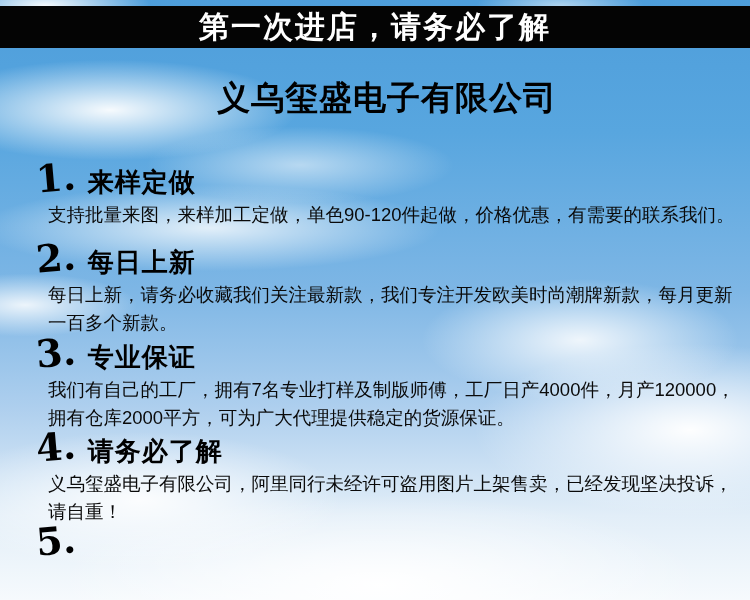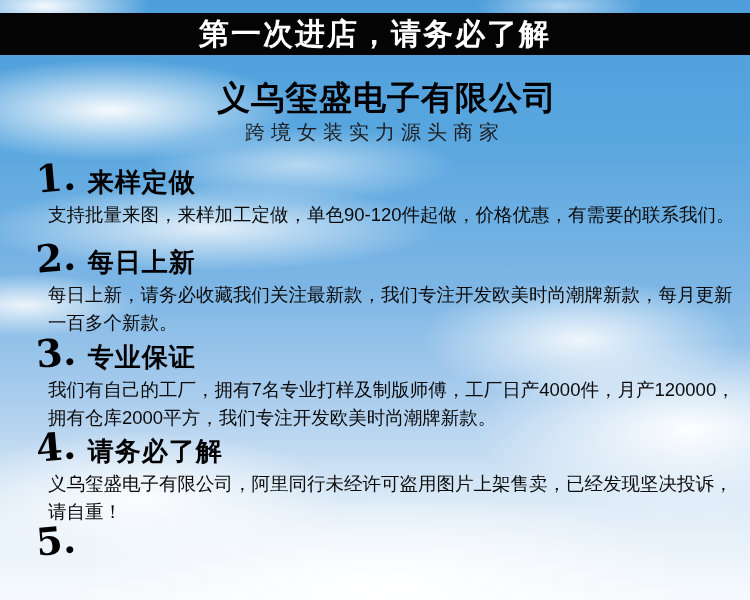--- a/index.html
+++ b/index.html
@@ -21,21 +21,21 @@
       radial-gradient(ellipse 220px 55px at 300px 165px, rgba(255,255,255,.55), rgba(255,255,255,0) 70%),
       radial-gradient(ellipse 320px 60px at 210px 228px, rgba(255,255,255,.8),  rgba(255,255,255,0) 72%),
       radial-gradient(ellipse 160px 45px at 25px 305px,  rgba(255,255,255,.85), rgba(255,255,255,0) 70%),
       radial-gradient(ellipse 220px 85px at 580px 340px, rgba(255,255,255,.85), rgba(255,255,255,0) 72%),
       radial-gradient(ellipse 300px 120px at 690px 430px, rgba(255,255,255,.98), rgba(255,255,255,0) 72%),
       radial-gradient(ellipse 280px 95px at 140px 500px, rgba(255,255,255,.9),  rgba(255,255,255,0) 72%),
       radial-gradient(ellipse 430px 120px at 380px 585px, rgba(255,255,255,.98), rgba(255,255,255,0) 75%),
       linear-gradient(180deg,#4e9edb 0%,#58a6df 22%,#7db6e5 48%,#aecfee 68%,#e2eef8 86%,#f6fafd 100%);
   }
   .banner{
-    position:absolute;left:0;top:13px;width:750px;height:42px;
+    position:absolute;left:0;top:6px;width:750px;height:42px;
     background:#040404;
     display:flex;align-items:center;justify-content:center;
   }
   .banner span{
     color:#fff;font-size:30px;font-weight:bold;letter-spacing:2px;
   }
   .company{
     position:absolute;left:0;top:64px;width:750px;margin:12px;
     text-align:center;
     font-size:33px;font-weight:bold;letter-spacing:1px;
@@ -75,21 +75,20 @@
 <body>
 
 <div class="page">
   <div class="sky"></div>
 
   <div class="banner">
     <span>第一次进店，请务必了解</span>
   </div>
 
   <h1 class="company">义乌玺盛电子有限公司</h1>
-  <div class="subtitle">跨境女装实力源头商家</div>
 
   <section class="item item-1">
     <div class="head">
       <span class="num">1.</span>
       <span class="title">来样定做</span>
     </div>
     <p class="desc">支持批量来图，来样加工定做，单色90-120件起做，价格优惠，有需要的联系我们。</p>
   </section>
 
   <section class="item item-2">
@@ -98,21 +97,21 @@
       <span class="title">每日上新</span>
     </div>
     <p class="desc">每日上新，请务必收藏我们关注最新款，我们专注开发欧美时尚潮牌新款，每月更新一百多个新款。</p>
   </section>
 
   <section class="item item-3">
     <div class="head">
       <span class="num">3.</span>
       <span class="title">专业保证</span>
     </div>
-    <p class="desc">我们有自己的工厂，拥有7名专业打样及制版师傅，工厂日产4000件，月产120000，拥有仓库2000平方，我们专注开发欧美时尚潮牌新款。</p>
+    <p class="desc">我们有自己的工厂，拥有7名专业打样及制版师傅，工厂日产4000件，月产120000，拥有仓库2000平方，可为广大代理提供稳定的货源保证。</p>
   </section>
 
   <section class="item item-4">
     <div class="head">
       <span class="num">4.</span>
       <span class="title">请务必了解</span>
     </div>
     <p class="desc">义乌玺盛电子有限公司，阿里同行未经许可盗用图片上架售卖，已经发现坚决投诉，请自重！</p>
   </section>
 

